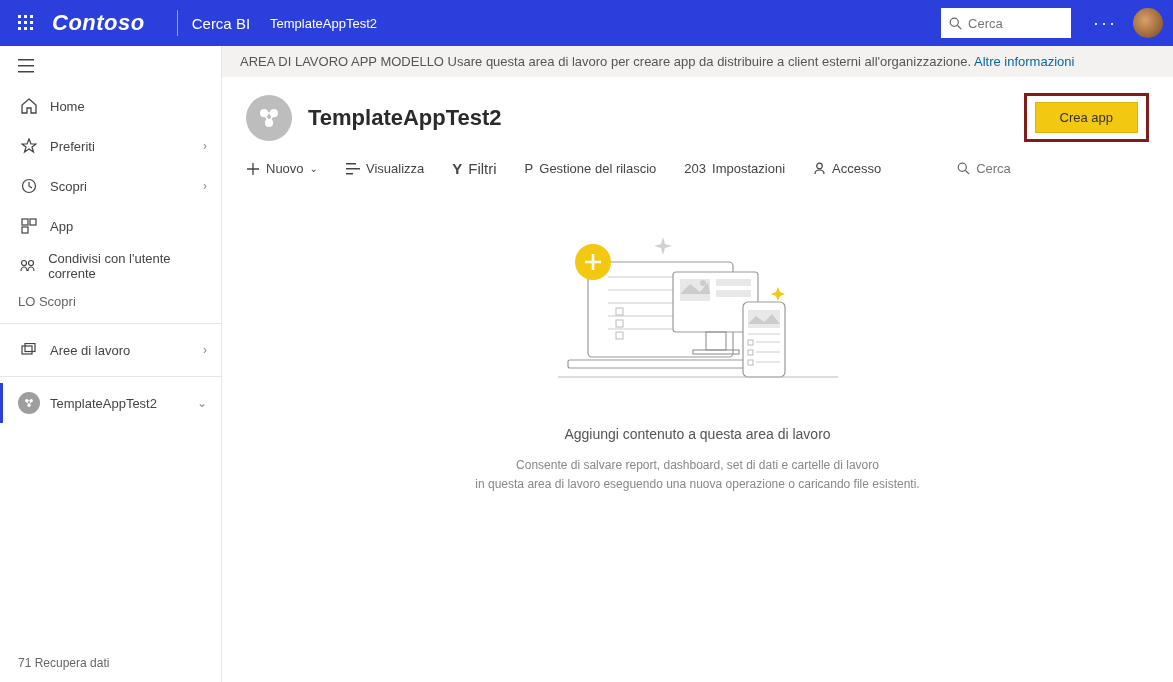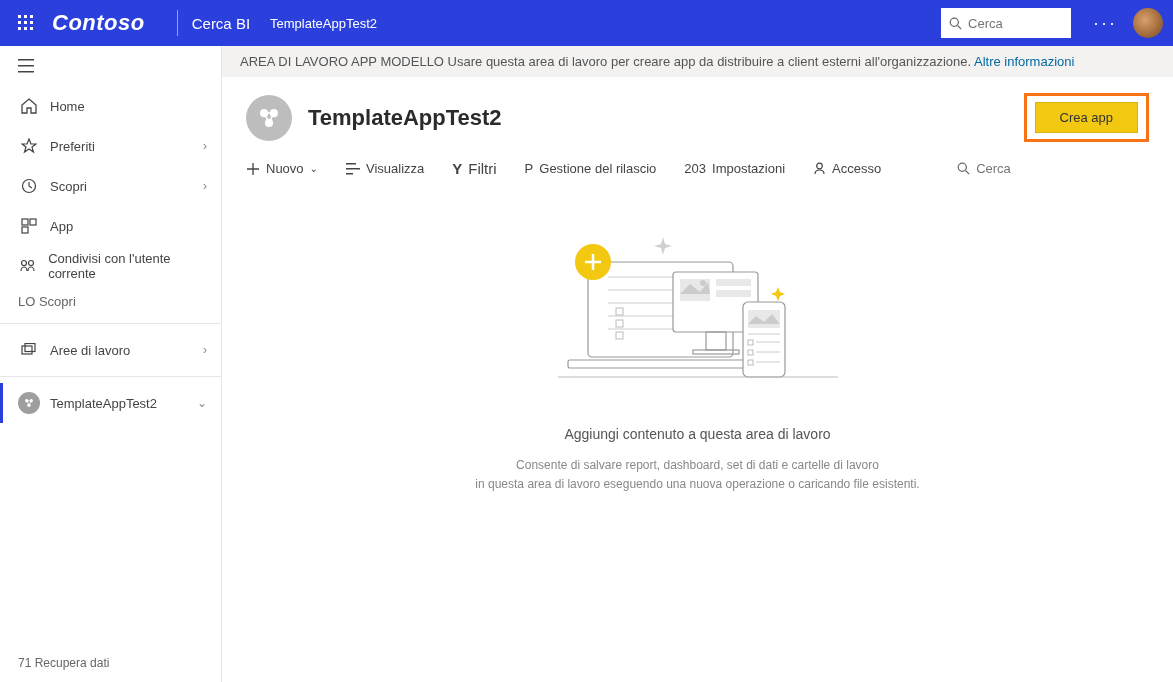--- a/index.html
+++ b/index.html
@@ -37,21 +37,21 @@
 
   
   .main { flex: 1; display: flex; flex-direction: column; background: #fff; }
   .banner { background: #f3f2f1; color: #555; font-size: 13px; padding: 8px 18px; }
   .banner a { color: #0369a1; text-decoration: none; }
   .ws-header { display: flex; align-items: center; padding: 16px 24px 10px 24px; }
   .ws-icon-big { width: 46px; height: 46px; border-radius: 50%; background: #bdbdbd; display: flex; align-items: center; justify-content: center; margin-right: 16px; }
   .ws-icon-big svg { fill: #fff; }
   .ws-title { font-size: 22px; font-weight: 600; color: #2b2b2b; }
   .ws-header-spacer { flex: 1; }
-  .create-app-wrap { border: 3px solid #f97316; padding: 6px 8px; }
+  .create-app-wrap { border: 3px solid #7f1d1d; padding: 6px 8px; }
   .create-app-btn { background: #f2c811; border: 1px solid #d9b30f; color: #333; font-size: 13px; padding: 7px 24px; cursor: pointer; }
 
   
   .action-bar { display: flex; align-items: center; gap: 28px; padding: 8px 24px 14px 24px; color: #444; font-size: 13px; border-bottom: 1px solid transparent; }
   .action-item { display: flex; align-items: center; gap: 6px; cursor: pointer; }
   .action-item .icon svg { fill: #444; }
   .action-item.bold { font-size: 15px; font-weight: 400; }
   .action-search { display: flex; align-items: center; gap: 6px; color: #666; }
   .action-search input { border: none; outline: none; font-size: 13px; background: transparent; color: #666; width: 90px; }
 

